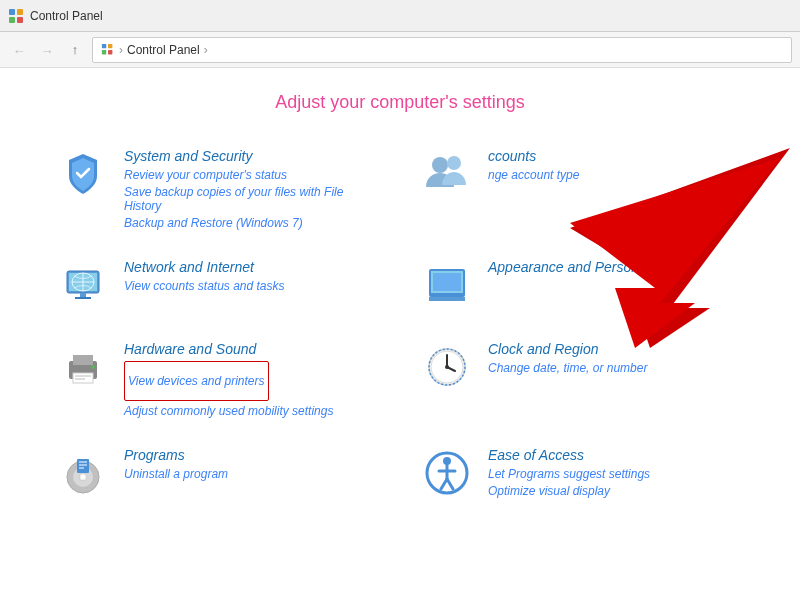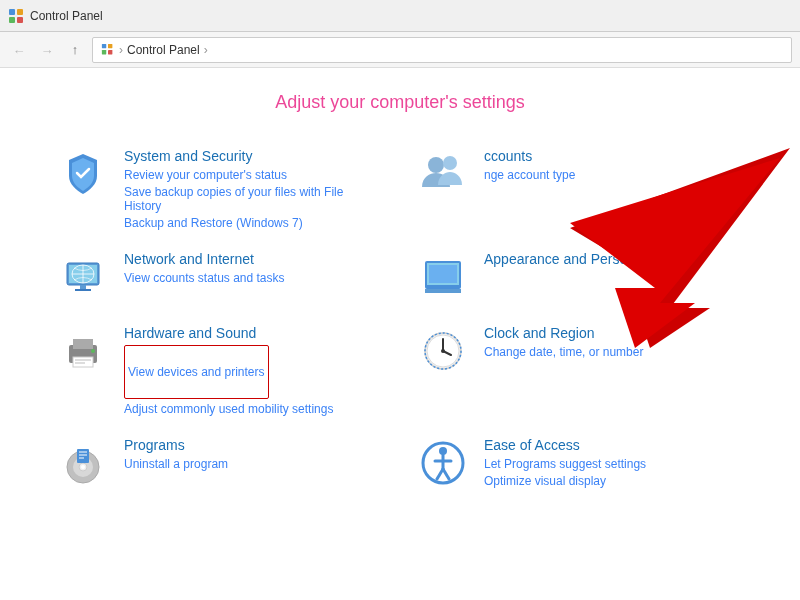--- a/index.html
+++ b/index.html
@@ -77,22 +77,23 @@
       color: #ec4899;
       font-size: 18px;
       font-weight: 300;
       margin-bottom: 24px;
       text-align: center;
     }
 
     .categories-grid {
       display: grid;
       grid-template-columns: 1fr 1fr;
-      gap: 0;
+      gap: 8px;
       max-width: 760px;
+      font-style: italic;
     }
 
     .category-item {
       display: flex;
       align-items: flex-start;
       padding: 10px 16px;
       gap: 14px;
     }
 
     .category-icon {
@@ -121,21 +122,21 @@
       font-size: 12px;
       cursor: pointer;
       display: block;
       margin-top: 3px;
       text-decoration: none;
     }
 
     .category-link.highlighted {
       background: transparent;
       border: 1.5px solid #cc0000;
-      padding: 19px 3px;
+      padding: 12px 3px;
       display: inline-block;
       border-radius: 2px;
     }
 
     
     .red-arrow {
       position: absolute;
       top: 80px;
       right: 10px;
       width: 220px;

